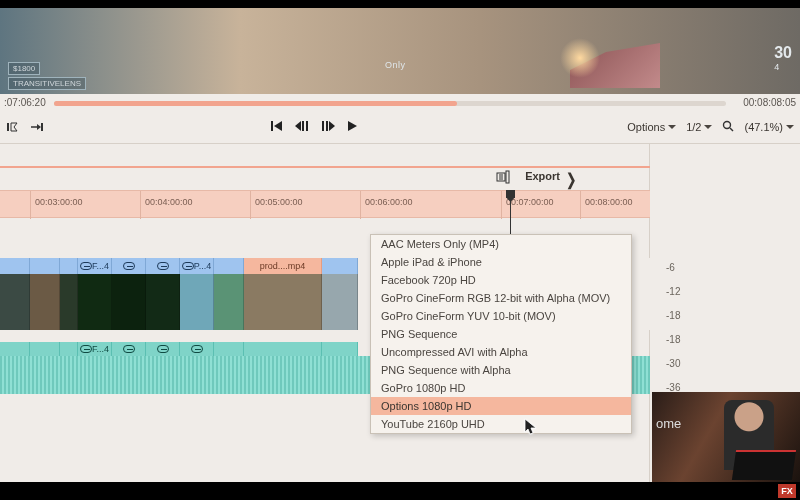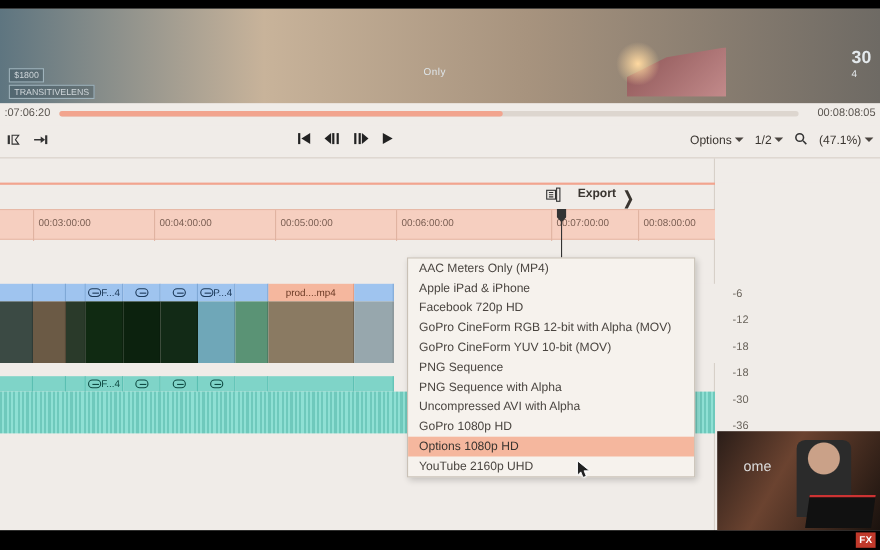--- a/index.html
+++ b/index.html
@@ -82,21 +82,21 @@
   .menu1 .item .arrow{position:absolute;right:6px;top:6px;border:4px solid transparent;border-left-color:#3a3530;}
 
   .menu2{position:absolute;left:370px;top:234px;width:262px;background:#f6f2ed;border:1px solid #c9c1b6;box-shadow:2px 2px 6px rgba(0,0,0,.2);font-size:11px;color:#4a4540;z-index:30;}
   .menu2 .item{padding:3px 10px;cursor:pointer;}
   .menu2 .item.hi{background:#f5b79e;color:#3a3530;}
   .cursor-arrow{position:absolute;z-index:50;width:14px;height:18px;}
   .cursor-arrow svg{filter:drop-shadow(0 0 1px #fff);}
 
   
   .pip{position:absolute;right:0;bottom:18px;width:148px;height:90px;background:linear-gradient(120deg,#2a1d18 0%,#6b4330 40%,#1a120e 100%);z-index:20;}
-  .pip .txt{position:absolute;left:4px;top:24px;font-size:13px;color:#ddd;margin-left:20px;}
+  .pip .txt{position:absolute;left:4px;top:24px;font-size:13px;color:#ddd;}
   .pip .person{position:absolute;right:26px;top:8px;width:50px;height:70px;background:radial-gradient(circle at 50% 24%,#caa188 0 14px,transparent 15px),linear-gradient(#2b2b2b,#2b2b2b);border-radius:8px 8px 0 0;}
   .pip .laptop{position:absolute;right:6px;bottom:2px;width:60px;height:30px;background:#111;transform:skewX(-8deg);border-top:2px solid #c33;}
   .fxbadge{position:absolute;right:4px;bottom:2px;width:18px;height:14px;background:#c0392b;color:#fff;font-size:9px;font-weight:700;display:flex;align-items:center;justify-content:center;z-index:60;}
 
   .bottom-bar{position:absolute;left:0;bottom:0;width:800px;height:18px;background:#000;}
   .top-bar{position:absolute;left:0;top:0;width:800px;height:8px;background:#000;}
 </style>
 </head>
 <body>
 
@@ -283,22 +283,22 @@
   </div>
 
 
   <div class="menu2" id="menu2">
       <div class="item">AAC Meters Only (MP4)</div>
       <div class="item">Apple iPad &amp; iPhone</div>
       <div class="item">Facebook 720p HD</div>
       <div class="item">GoPro CineForm RGB 12-bit with Alpha (MOV)</div>
       <div class="item">GoPro CineForm YUV 10-bit (MOV)</div>
       <div class="item">PNG Sequence</div>
+      <div class="item">Uncompressed AVI with Alpha</div>
       <div class="item">PNG Sequence with Alpha</div>
-      <div class="item">Uncompressed AVI with Alpha</div>
       <div class="item">GoPro 1080p HD</div>
       <div class="item hi">Options 1080p HD</div>
       <div class="item">YouTube 2160p UHD</div>
     </div>
 
   <div class="cursor-arrow" style="left:524px;top:418px;">
     <svg width="14" height="18">
         <path d="M1 1l0 13 3-3 2 5 3-1-2-5 5 0z" fill="#222" stroke="#fff" stroke-width="0.8"></path>
       </svg>
   </div>

